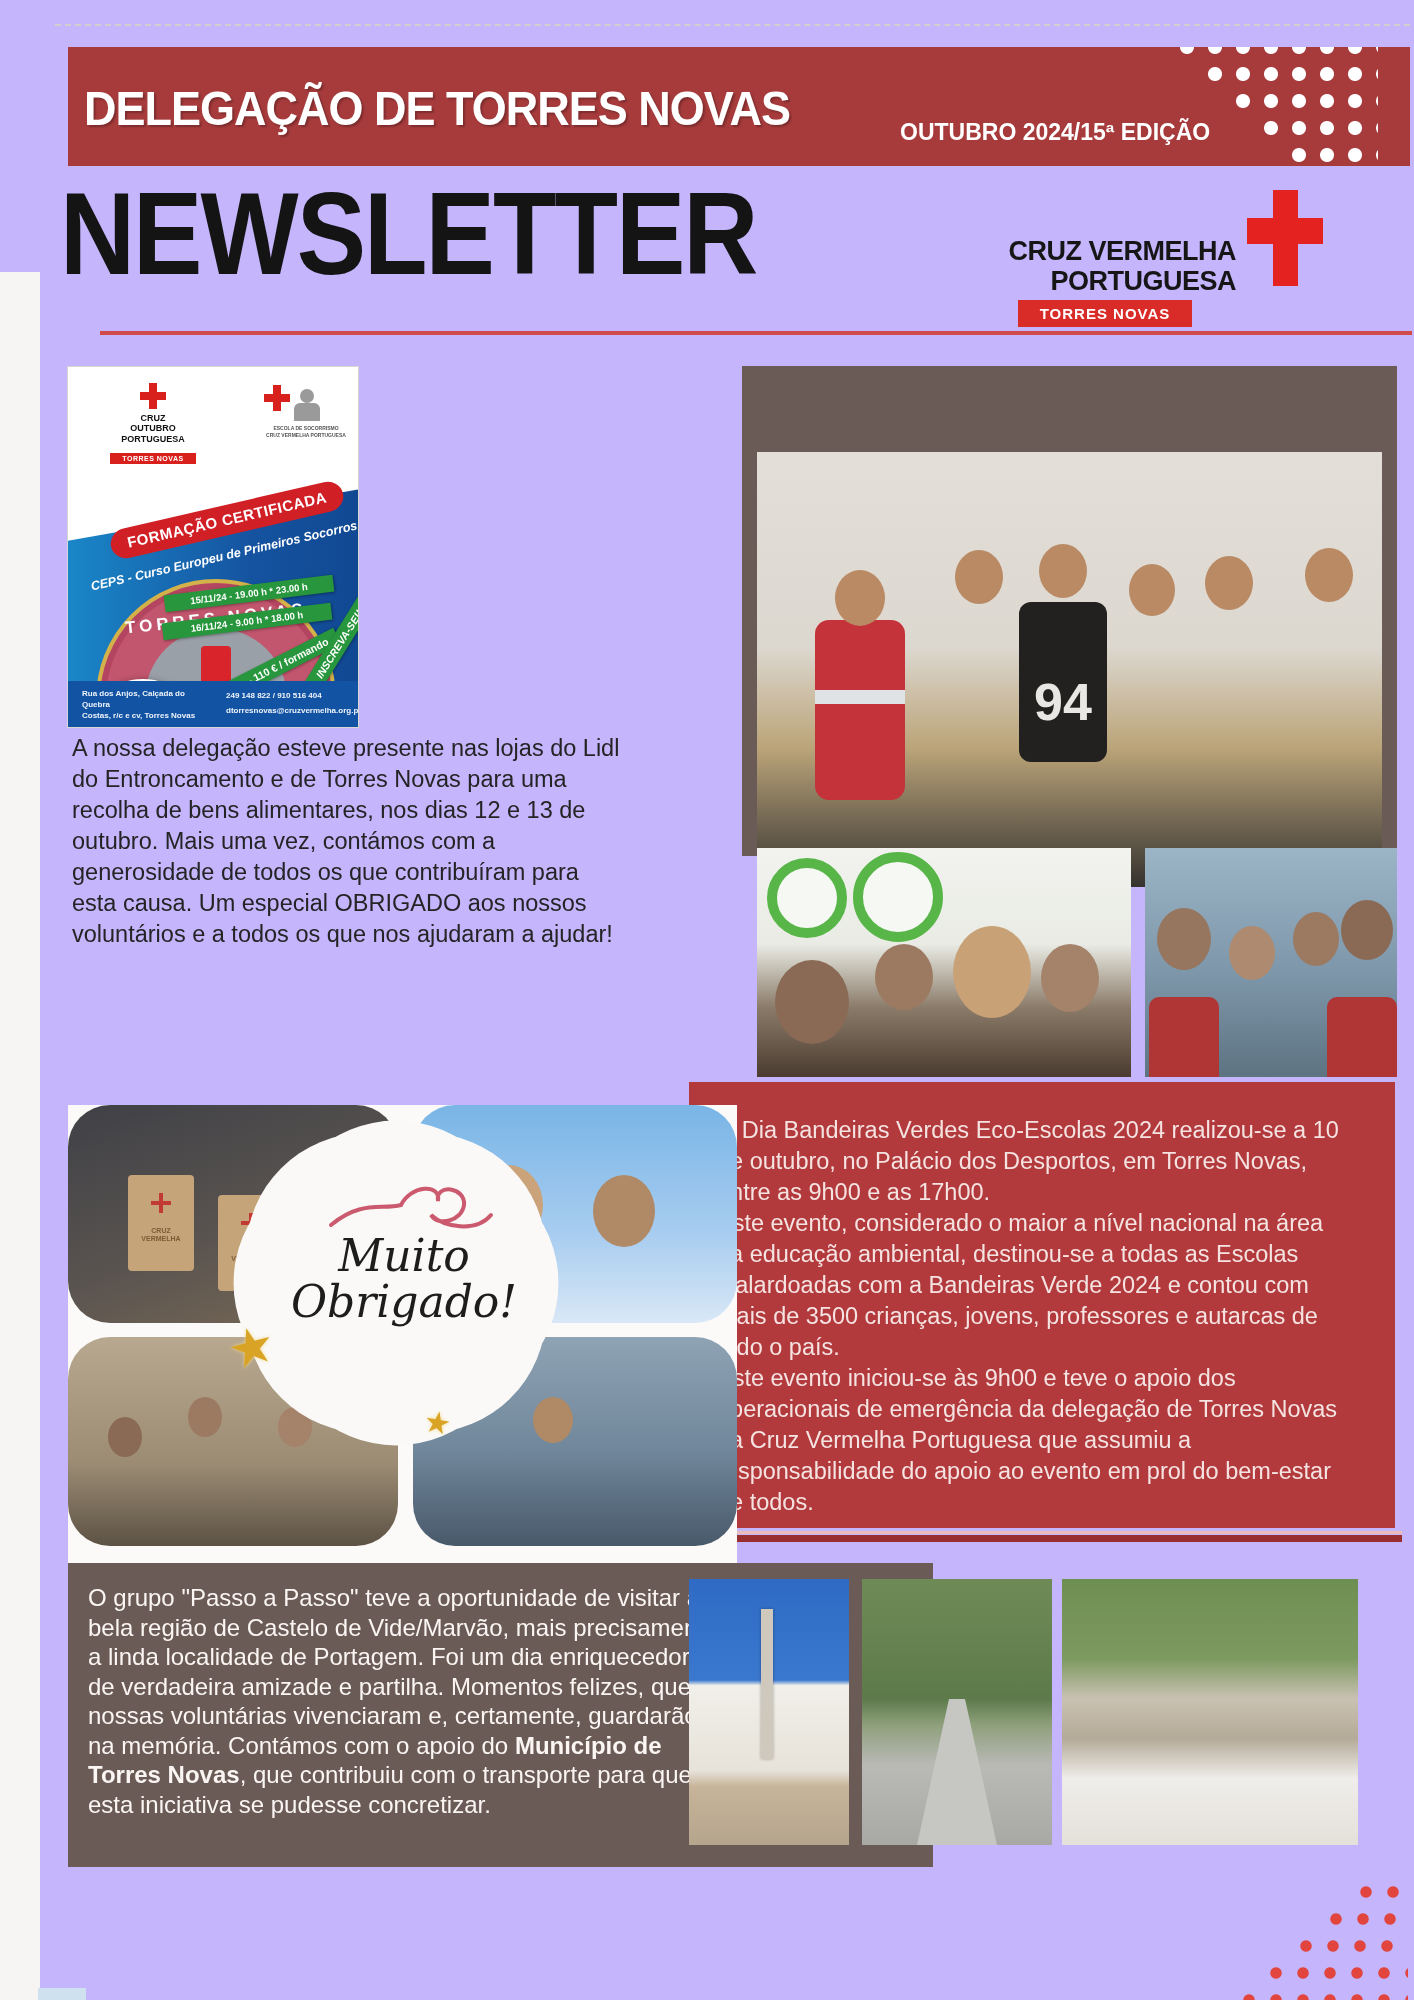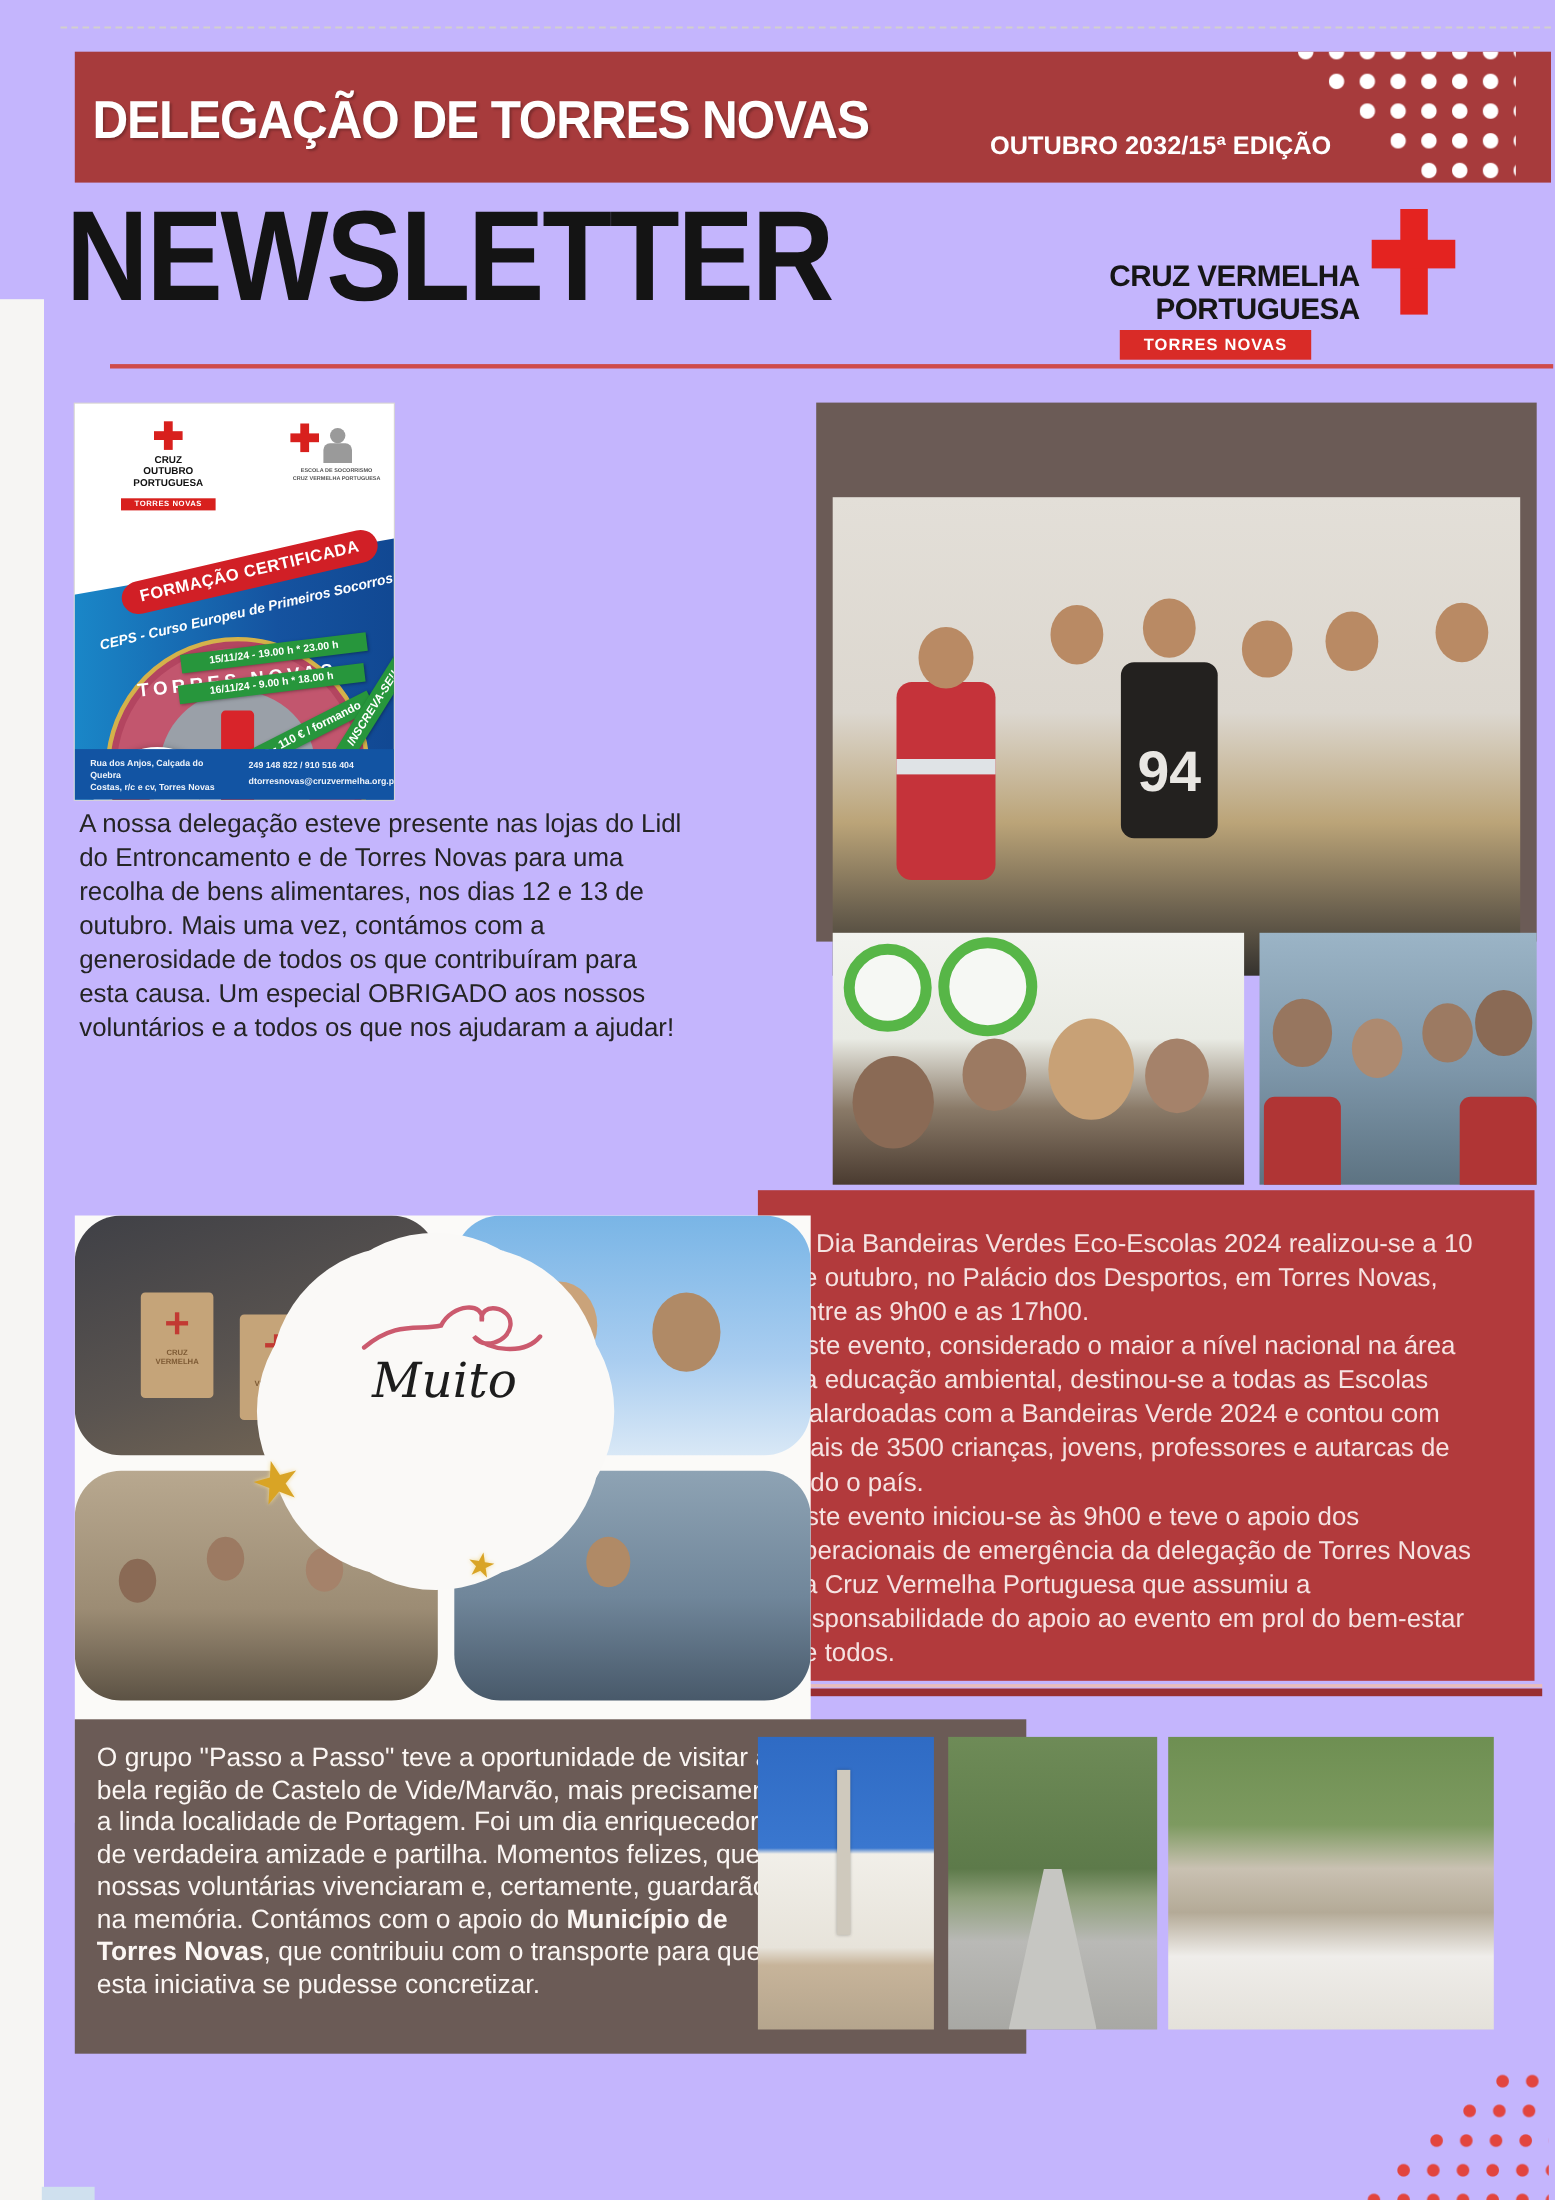--- a/index.html
+++ b/index.html
@@ -159,21 +159,21 @@
 </head>
 <body>
 
 <div id="page">
 
   <div class="abs left-strip"></div>
   <div class="abs top-line"></div>
 
   <div class="abs banner">
     <div class="abs banner-title">DELEGAÇÃO DE TORRES NOVAS</div>
-    <div class="abs banner-edition">OUTUBRO 2032/15ª EDIÇÃO</div>
+    <div class="abs banner-edition">OUTUBRO 2024/15ª EDIÇÃO</div>
     <div class="abs banner-dots">
       <div class="bd"></div>
       <div class="bd"></div>
       <div class="bd"></div>
       <div class="bd"></div>
       <div class="bd"></div>
     </div>
   </div>
 
   <div class="abs newsletter">NEWSLETTER</div>
@@ -311,20 +311,21 @@
     <div class="q q4">
       <div class="m-head" style="left:120px;top:60px;width:40px;height:46px;background:#b08a66;"></div>
     </div>
     <div class="blob blob1"></div>
     <div class="blob blob2"></div>
     <svg class="abs heart-doodle" width="170" height="60" viewBox="0 0 170 60">
       <path d="M5,50 C35,25 55,35 75,30 C85,10 115,8 112,26 C109,8 140,12 138,30 C136,46 112,52 105,40 C118,52 150,58 165,40" fill="none" stroke="#cb5a6e" stroke-width="4" stroke-linecap="round"></path>
     </svg>
     <div class="abs thanks">
       <div>Muito</div>
+      <div>Obrigado!</div>
     </div>
     <div class="star star1">★</div>
     <div class="star star2">★</div>
   </div>
 
   <div class="abs passo">
     <div class="passo-t"><span>O grupo "Passo a Passo" teve a oportunidade de visitar a bela região de Castelo de Vide/Marvão, mais precisamente a linda localidade de Portagem. Foi um dia enriquecedor, de verdadeira amizade e partilha. Momentos felizes, que as nossas voluntárias vivenciaram e, certamente, guardarão na memória. Contámos com o apoio do  </span><span class="b">Município de Torres Novas</span><span>, que contribuiu com o transporte para que esta iniciativa se pudesse concretizar.</span></div>
   </div>
 
   <div class="ph photo-monument">

